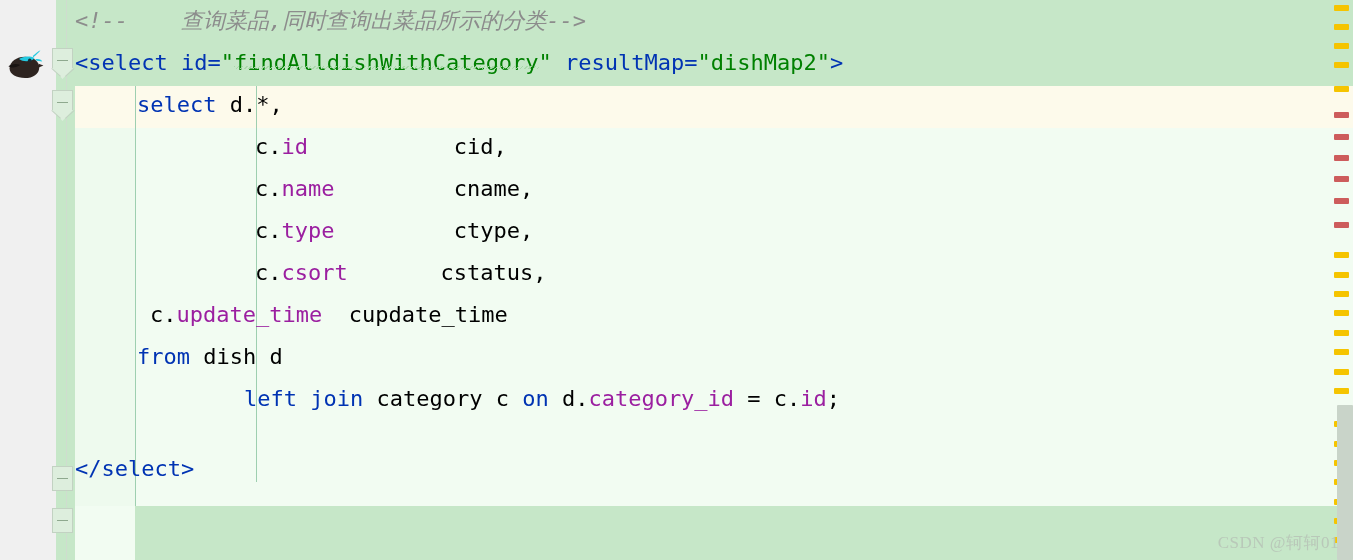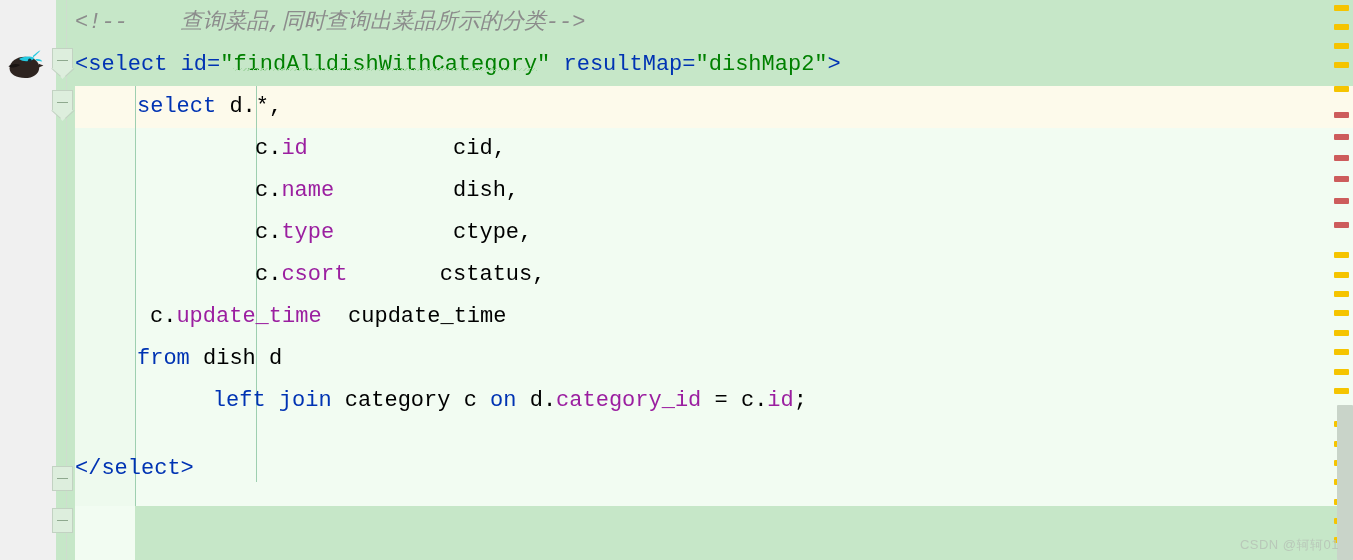--- a/index.html
+++ b/index.html
@@ -104,21 +104,20 @@
     font-size: 22px;
     font-family: "DejaVu Sans Mono", monospace;
     letter-spacing: 0px;
     color: #000000;
   }
   .line .txt {
     position: relative;
     z-index: 3;
     display: inline-block;
     padding-left: 60px;
-    font-family: Liberation Mono, monospace;
   }
 
   
   .band {
     position: absolute;
     z-index: 1;
   }
   .band.green   { background: #c6e7c8; }
   .band.cream   { background: #fdfaeb; }
   .band.mint    { background: #eefaee; }
@@ -177,22 +176,22 @@
     right: 0;
     width: 16px;
     background: #c9d4c9;
     border-radius: 1px;
     z-index: 11;
   }
 
   .watermark {
     position: absolute;
     right: 14px; bottom: 6px;
-    font-family: Liberation Sans, sans-serif;
-    font-size: 13px;
+    font-family: Liberation Serif, serif;
+    font-size: 17px;
     color: #b9c8b9;
     z-index: 20;
     letter-spacing: .5px;
   }
 </style>
 </head>
 <body>
 
 <div id="root">
 
@@ -236,26 +235,26 @@
       <circle cx="40" cy="24" r="3" fill="#11303a"></circle>
       <path d="M55 30 L63 33 L55 36 Z" fill="#2e2420"></path>
     </svg>
   </div>
 
   <div class="editor">
       <div class="line"><span class="txt" style="padding-left: 0px;"><span class="t-comment">&lt;!--    查询菜品,同时查询出菜品所示的分类--&gt;</span></span></div>
       <div class="line"><span class="txt" style="padding-left: 0px;"><span class="t-tag">&lt;select</span><span class="t-plain"> </span><span class="t-attr">id</span><span class="t-tag">=</span><span class="t-quote">"</span><span class="t-attrval squiggle">findAlldishWithCategory</span><span class="t-quote">"</span><span class="t-plain"> </span><span class="t-attr">resultMap</span><span class="t-tag">=</span><span class="t-quote">"</span><span class="t-attrval">dishMap2</span><span class="t-quote">"</span><span class="t-tag">&gt;</span></span></div>
       <div class="line"><span class="txt" style="padding-left: 62px;"><span class="t-kw">select</span><span class="t-plain"> d.*,</span></span></div>
       <div class="line"><span class="txt" style="padding-left: 180px;"><span class="t-plain">c.</span><span class="t-col">id</span><span class="t-plain">           cid,</span></span></div>
-      <div class="line"><span class="txt" style="padding-left: 180px;"><span class="t-plain">c.</span><span class="t-col">name</span><span class="t-plain">         dish,</span></span></div>
+      <div class="line"><span class="txt" style="padding-left: 180px;"><span class="t-plain">c.</span><span class="t-col">name</span><span class="t-plain">         cname,</span></span></div>
       <div class="line"><span class="txt" style="padding-left: 180px;"><span class="t-plain">c.</span><span class="t-col">type</span><span class="t-plain">         ctype,</span></span></div>
       <div class="line"><span class="txt" style="padding-left: 180px;"><span class="t-plain">c.</span><span class="t-col">csort</span><span class="t-plain">       cstatus,</span></span></div>
       <div class="line"><span class="txt" style="padding-left: 75px;"><span class="t-plain">c.</span><span class="t-col">update_time</span><span class="t-plain">  cupdate_time</span></span></div>
       <div class="line"><span class="txt" style="padding-left: 62px;"><span class="t-kw">from</span><span class="t-plain"> dish d</span></span></div>
-      <div class="line"><span class="txt" style="padding-left: 85px;"><span class="t-plain">    </span><span class="t-kw">left join</span><span class="t-plain"> category c </span><span class="t-kw">on</span><span class="t-plain"> d.</span><span class="t-col">category_id</span><span class="t-plain"> = c.</span><span class="t-col">id</span><span class="t-plain">;</span></span></div>
+      <div class="line"><span class="txt" style="padding-left: 116px;"><span class="t-plain">    </span><span class="t-kw">left join</span><span class="t-plain"> category c </span><span class="t-kw">on</span><span class="t-plain"> d.</span><span class="t-col">category_id</span><span class="t-plain"> = c.</span><span class="t-col">id</span><span class="t-plain">;</span></span></div>
       <div class="line"><span class="txt" style="padding-left: 0px; margin-top: 28px;"><span class="t-tag">&lt;/select&gt;</span></span></div>
     </div>
 
   <div class="stripe-col">
       <div class="stripe warn" style="top: 5px;"></div>
       <div class="stripe warn" style="top: 24px;"></div>
       <div class="stripe warn" style="top: 43px;"></div>
       <div class="stripe warn" style="top: 62px;"></div>
       <div class="stripe warn" style="top: 86px;"></div>
       <div class="stripe err" style="top: 112px;"></div>

